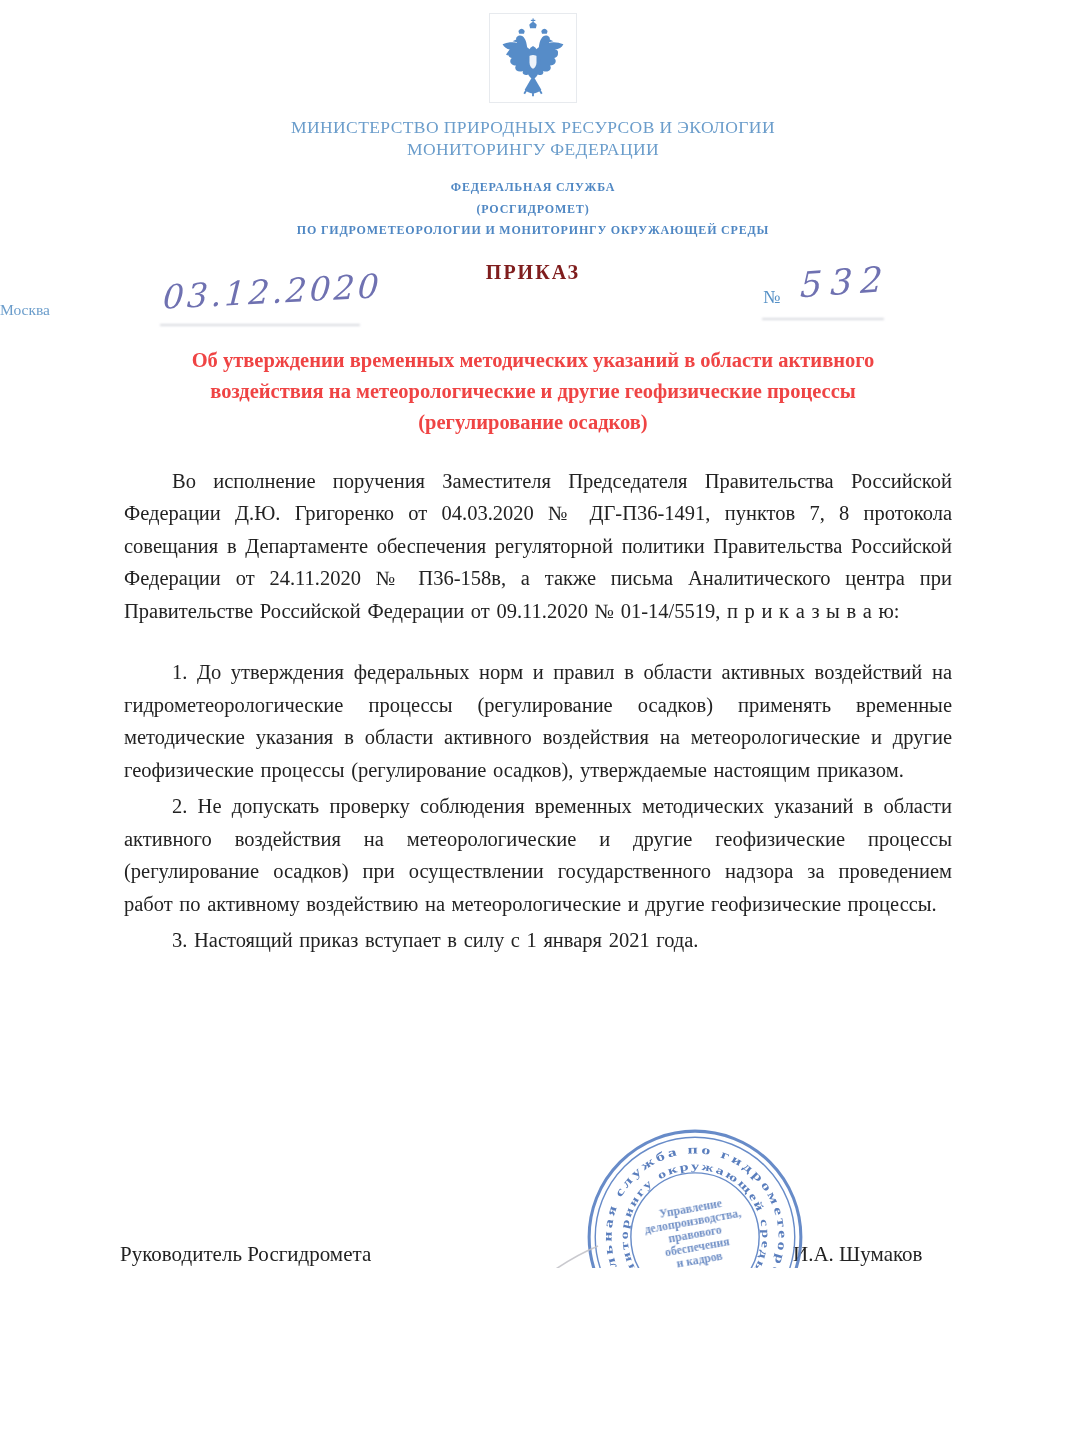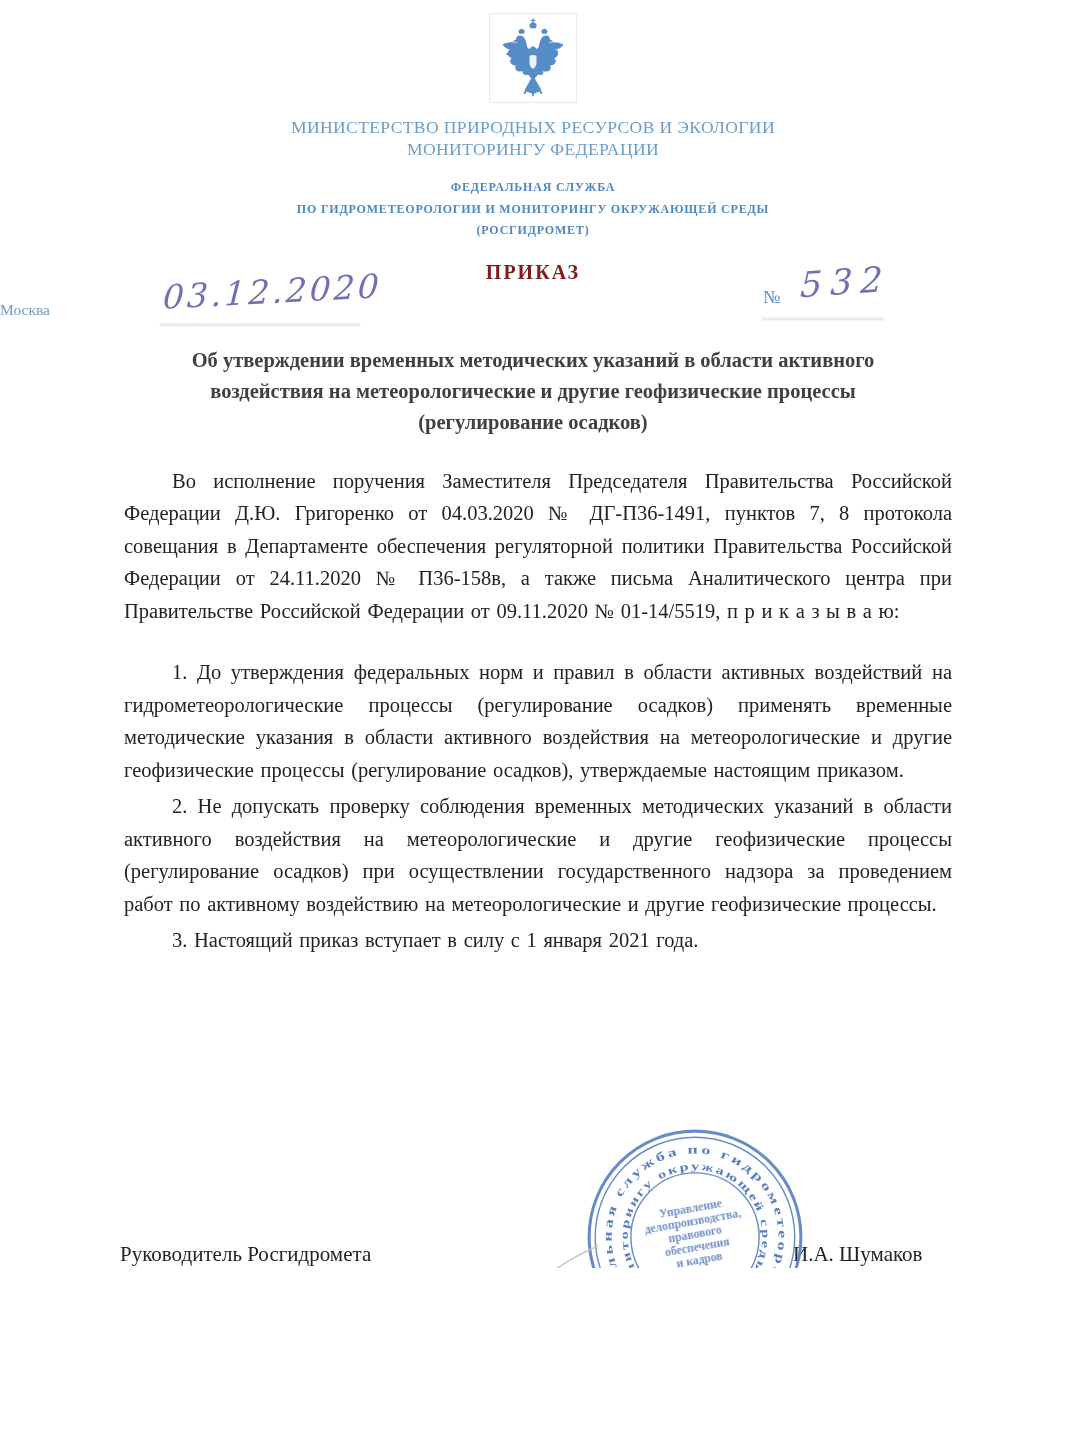--- a/index.html
+++ b/index.html
@@ -30,21 +30,21 @@
     color:#6366ab; opacity:.92; white-space:nowrap;
   }
   .hand-date { left:163px; top:272px; font-size:33px; letter-spacing:3px; transform:rotate(-3deg) skewX(-6deg); }
   .hand-num  { left:800px; top:262px; font-size:35px; letter-spacing:8px; transform:rotate(-4deg) skewX(-6deg); }
   .num-label { position:absolute; left:763px; top:287px; color:#5590c6; font-size:18px; }
   .faint-underline { position:absolute; height:2px; background:rgba(150,155,170,.35); filter:blur(1px); }
   .u-date { left:160px; top:324px; width:200px; }
   .u-num  { left:762px; top:318px; width:122px; }
   
   .doc-title {
-    margin:26px 106px 11px; text-align:center; color:#404040; font-weight:bold;
+    margin:26px 106px 11px; text-align:center; color:#ef4444; font-weight:bold;
     font-size:20.5px; line-height:31px;
   }
   .body-text { margin:27px 110px 0 120px; }
   .body-text p {
     margin:4px; font-size:20.5px; line-height:32.5px; text-align:justify;
     text-indent:48px; word-spacing:1.5px; color:#222222;
   }
   .body-text p.preamble { margin-bottom:29px; }
   
   .sig-position { position:absolute; left:120px; top:1242px; font-size:21px; color:#222222;text-align:center; }
@@ -89,22 +89,22 @@
     </svg>
   </div>
 
   <div class="ministry">
     <div>МИНИСТЕРСТВО ПРИРОДНЫХ РЕСУРСОВ И ЭКОЛОГИИ</div>
     <div>МОНИТОРИНГУ ФЕДЕРАЦИИ</div>
   </div>
 
   <div class="service">
     <div>ФЕДЕРАЛЬНАЯ СЛУЖБА</div>
+    <div>(РОСГИДРОМЕТ)</div>
     <div>ПО ГИДРОМЕТЕОРОЛОГИИ И МОНИТОРИНГУ ОКРУЖАЮЩЕЙ СРЕДЫ</div>
-    <div>(РОСГИДРОМЕТ)</div>
   </div>
 
   <div class="doc-type">ПРИКАЗ</div>
 
   <div class="handwriting hand-date">03.12.2020</div>
   <div class="num-label">№</div>
   <div class="handwriting hand-num">532</div>
   <div class="faint-underline u-date"></div>
   <div class="faint-underline u-num"></div>
 

